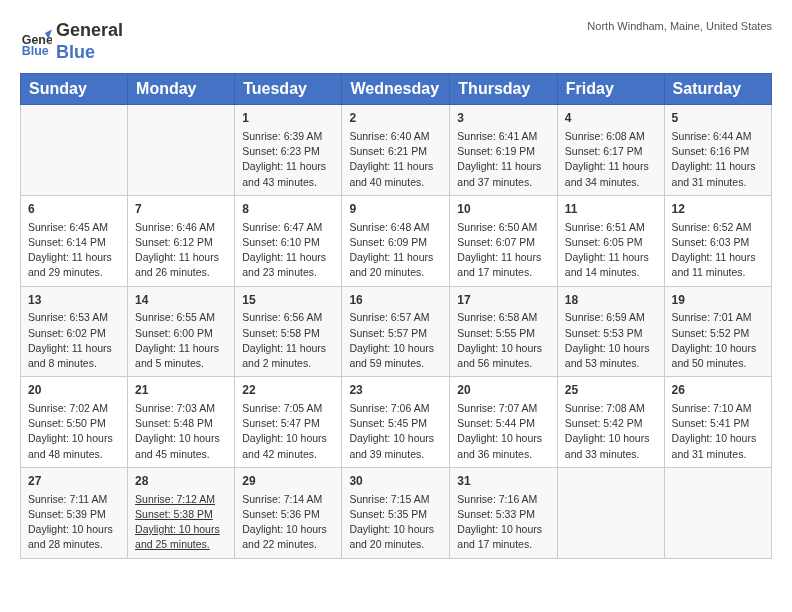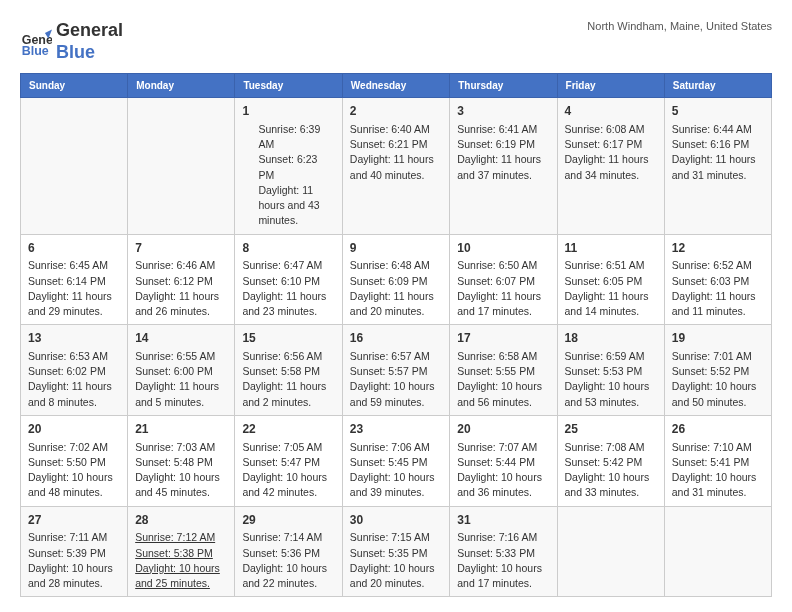--- a/index.html
+++ b/index.html
@@ -49,21 +49,21 @@
     table {
       width: 100%;
       border-collapse: collapse;
       font-size: 11px;
     }
     thead tr th {
       background-color: #4472C4;
       color: #fff;
       text-align: left;
       padding: 6px 8px;
-      font-size: 10px;
+      font-size: 16px;
       font-weight: bold;
       border: 1px solid #3a62ad;
     }
     tbody tr td {
       border: 1px solid #ccc;
       padding: 5px 7px;
       vertical-align: top;
       width: 108px;
       min-height: 80px;
       background: #fff;
@@ -123,21 +123,21 @@
         <th>Friday</th>
         <th>Saturday</th>
       </tr>
   </thead>
   <tbody id="calendar-body">
   <tr>
         <td class="empty"></td>
         <td class="empty"></td>
         <td>
           <span class="day-num">1</span>
-          <div class="day-info" style="white-space: pre-line; margin-left: 16px;">Sunrise: 6:39 AM
+          <div class="day-info" style="white-space: pre-line;">Sunrise: 6:39 AM
 Sunset: 6:23 PM
 Daylight: 11 hours and 43 minutes.</div>
         </td>
         <td>
           <span class="day-num">2</span>
           <div class="day-info" style="white-space: pre-line;">Sunrise: 6:40 AM
 Sunset: 6:21 PM
 Daylight: 11 hours and 40 minutes.</div>
         </td>
         <td>

